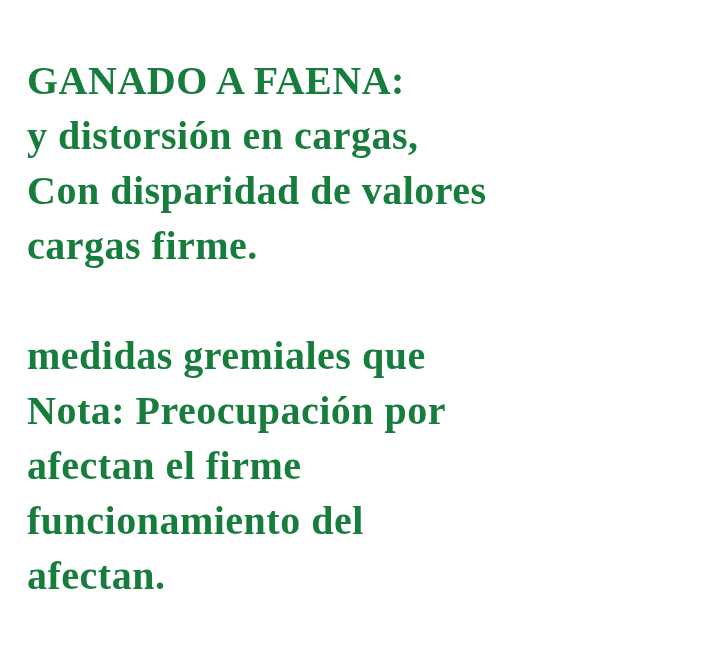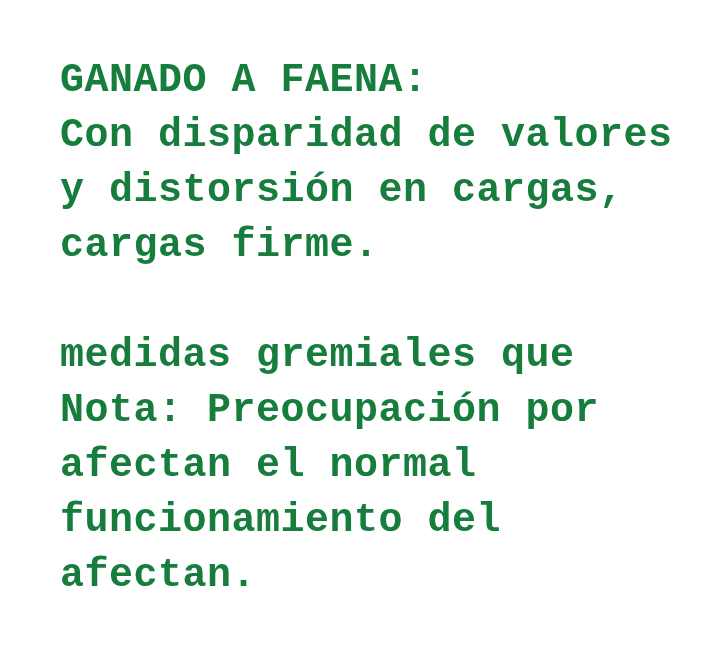--- a/index.html
+++ b/index.html
@@ -11,21 +11,22 @@
     width: 705px;
     height: 646px;
     overflow: hidden;
     font-family: "Liberation Mono", "DejaVu Sans Mono", monospace;
   }
   .post {
     box-sizing: border-box;
     width: 705px;
     height: 462px;
     background: #ffffff;
-    padding: 53px 20px 0 60px;
+    padding: 53px 20px 0 27px;
+    font-family: Liberation Serif, serif;
   }
   .paragraph {
     margin: 0;
   }
   .paragraph + .paragraph {
     margin-top: 55px;
   }
   .text-line {
     font-size: 40px;
     line-height: 55px;
@@ -35,26 +36,26 @@
     white-space: pre;
   }
 </style>
 </head>
 <body>
 
 <div class="post">
 
   <div class="paragraph">
     <div class="text-line">GANADO A FAENA:</div>
+    <div class="text-line">y distorsión en cargas,</div>
     <div class="text-line">Con disparidad de valores</div>
-    <div class="text-line">y distorsión en cargas,</div>
     <div class="text-line">cargas firme.</div>
   </div>
 
   <div class="paragraph">
     <div class="text-line">medidas gremiales que</div>
     <div class="text-line">Nota: Preocupación por</div>
-    <div class="text-line">afectan el normal</div>
+    <div class="text-line">afectan el firme</div>
     <div class="text-line">funcionamiento del</div>
     <div class="text-line">afectan.</div>
   </div>
 
 </div>
 
 </body></html>

